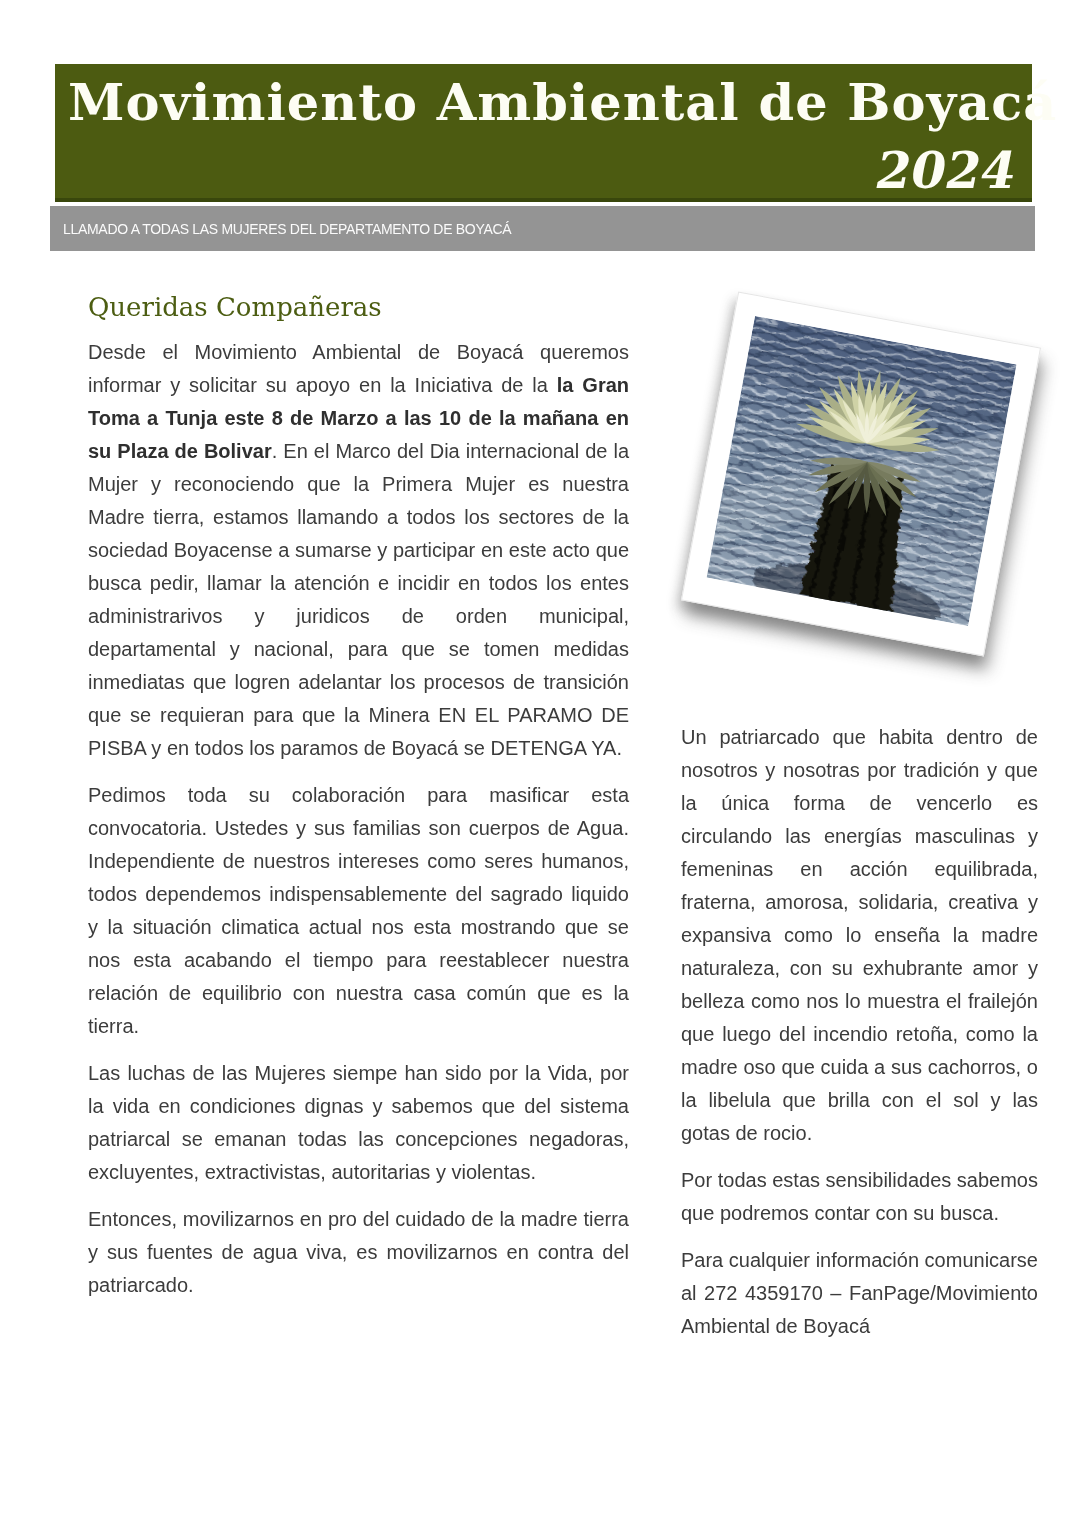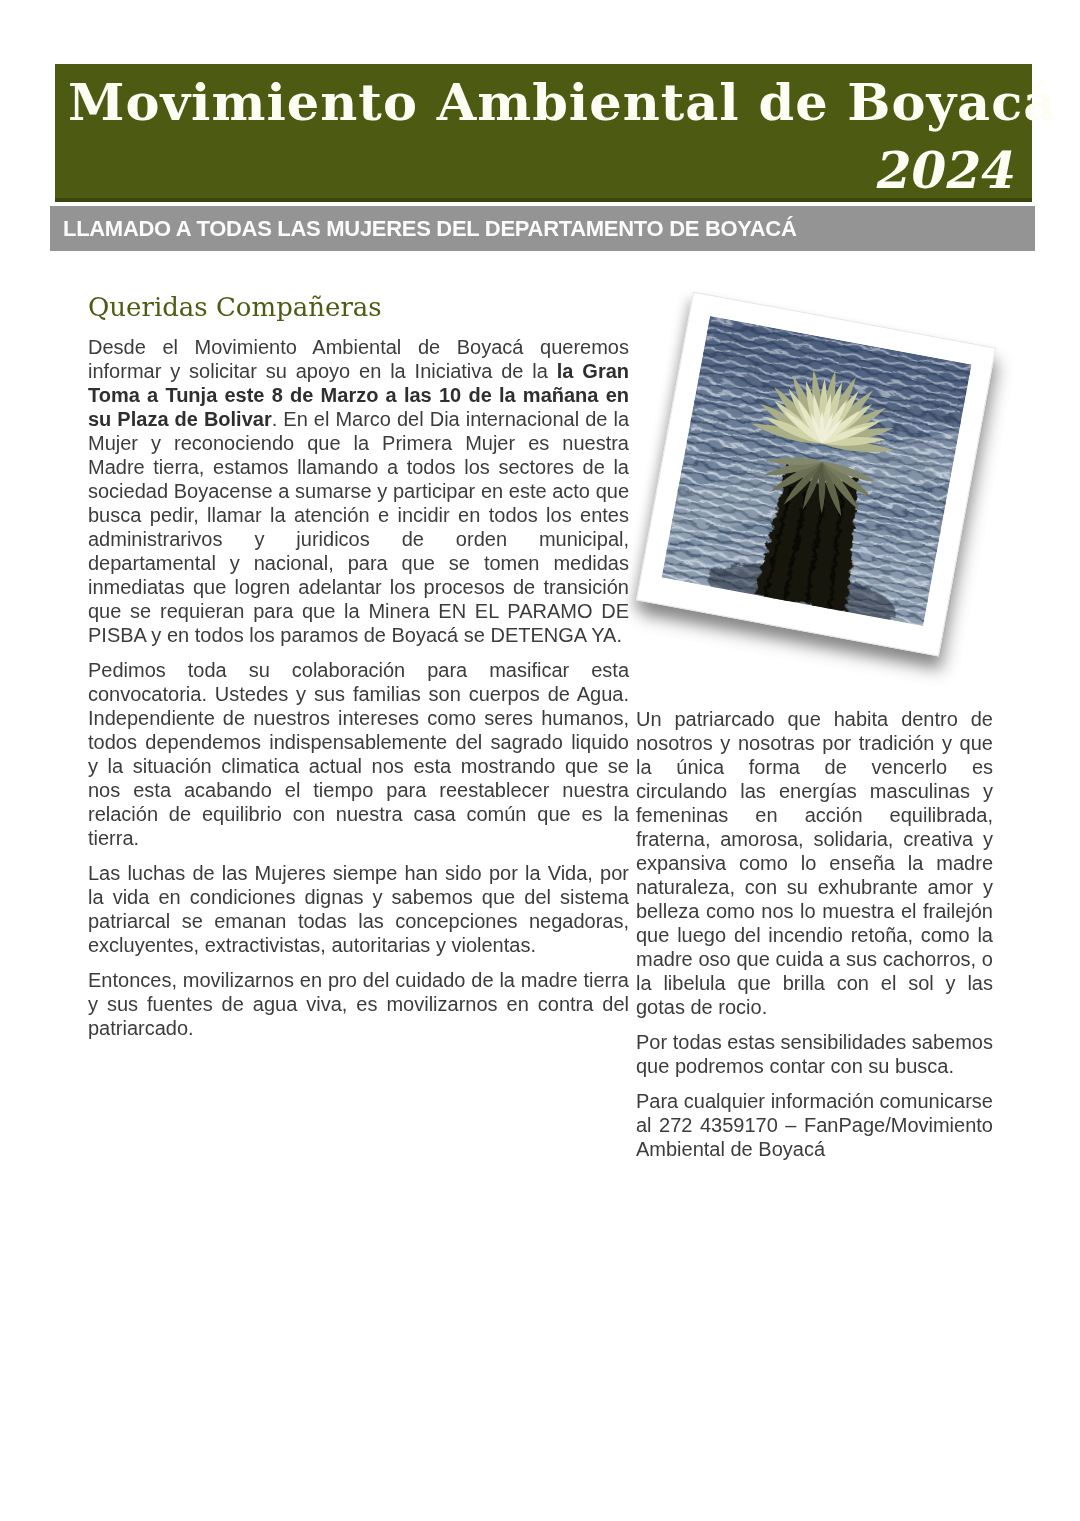--- a/index.html
+++ b/index.html
@@ -37,43 +37,43 @@
   }
   .subbanner{
     position:absolute;left:50px;top:206px;width:985px;height:45px;
     background:#949494;
     display:flex;align-items:center;
     box-sizing:border-box;
     padding-left:13px;
   }
   .subbanner-text{
     color:#fbfbfb;
-    font-size:22px;
-    font-weight:bold;
+    font-size:14px;
+    font-weight:normal;
     letter-spacing:-0.3px;
     white-space:nowrap;
   }
   
   .col-left{
     position:absolute;left:88px;top:292px;width:541px;
   }
   .col-right{
-    position:absolute;left:636px;top:275px;width:357px;
+    position:absolute;left:681px;top:275px;width:357px;
   }
   .section-heading{
     margin:0 0 13px 0;
     font-family:"DejaVu Serif", serif;
     font-weight:normal;
     font-size:26px;
     color:#4c5d12;
   }
   .body-par{
-    margin:0 0 11px 0;
+    margin:14px 0 11px 0;
     font-size:20px;
-    line-height:24px;
+    line-height:33px;
     color:#3c3c3c;
     text-align:justify;
   }
   .body-par b{font-weight:bold;color:#2f2f2f;}
   
   .photo-space{position:relative;height:432px;}
   .polaroid{
     position:absolute;left:26px;top:42px;
     margin:0;
     width:266px;height:266px;

